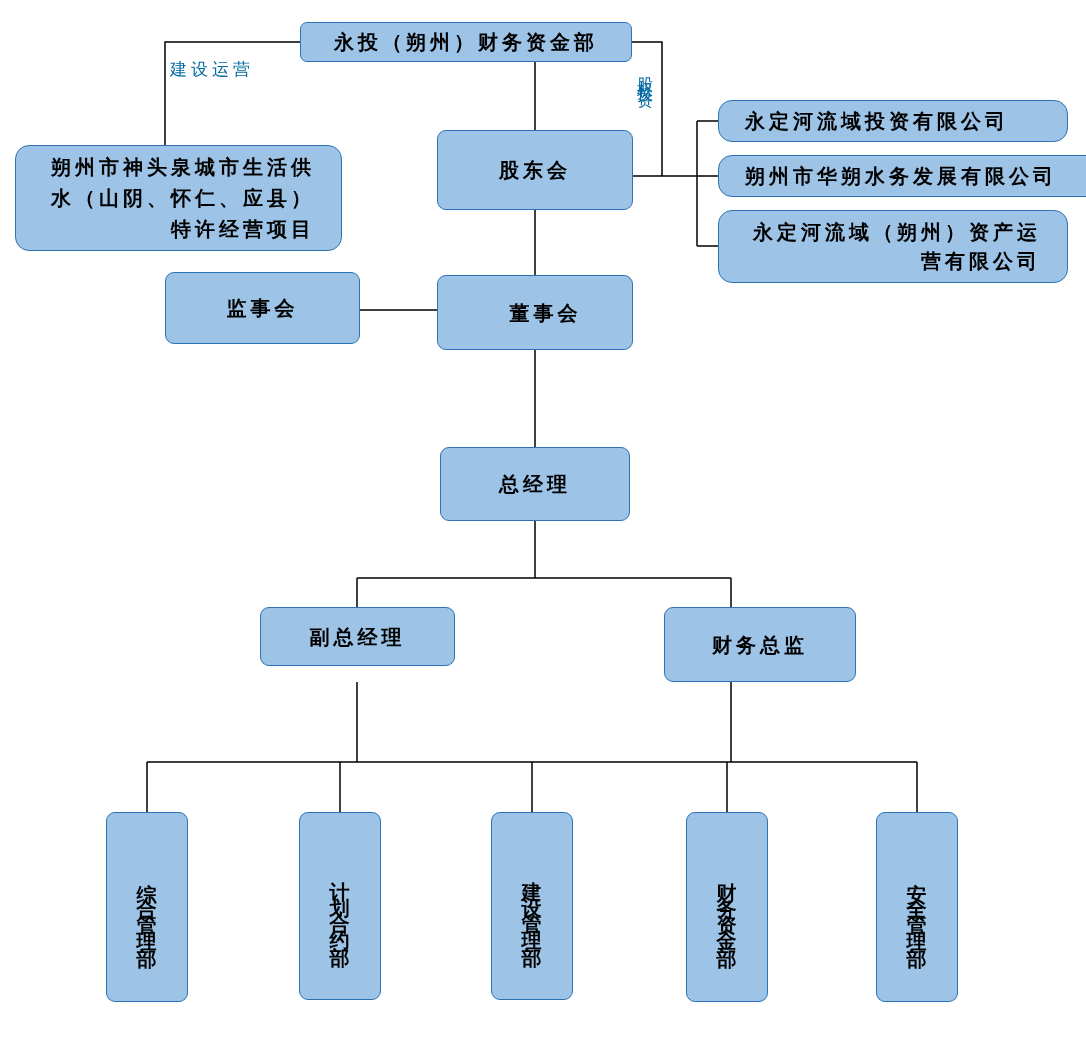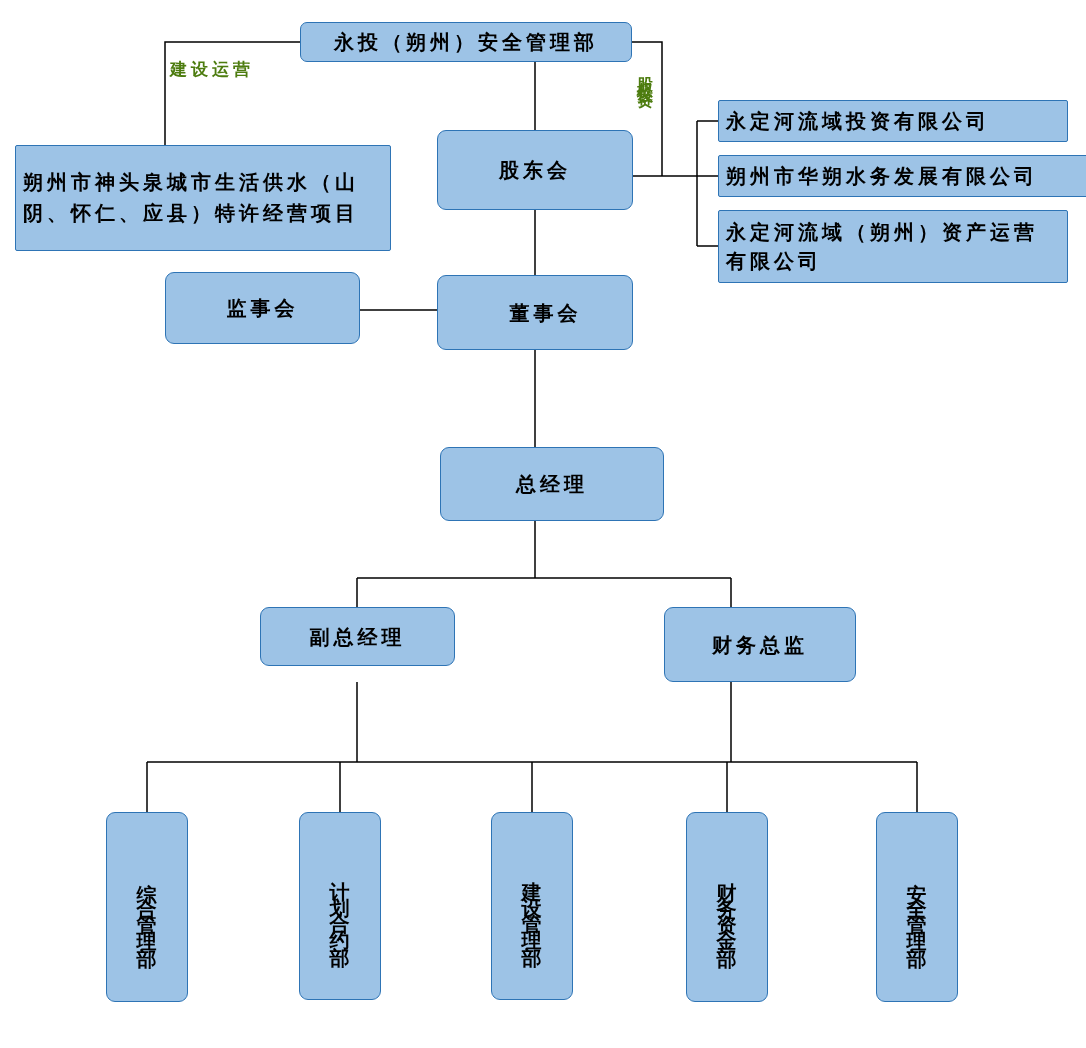--- a/index.html
+++ b/index.html
@@ -36,58 +36,58 @@
     font-size: 20px;
     font-weight: bold;
     color: #000000;
     letter-spacing: 4px;
     text-align: center;
     line-height: 1.5;
   }
 
   .node.left-text {
     justify-content: flex-start;
-    text-align: left;
-    padding: 4px 7px;
-    border-radius: 2px;
+    text-align: right;
+    padding: 4px 26px;
+    border-radius: 14px;
   }
 
   .node.vert {
     writing-mode: vertical-rl;
     text-orientation: upright;
     letter-spacing: 16px;
     font-size: 20px;
   }
 
   .edge-label {
     position: absolute;
-    font-weight: bold;
+    font-weight: normal;
     font-size: 17px;
-    color: #4d7c0f;
+    color: #0369a1;
     letter-spacing: 4px;
     white-space: nowrap;
   }
   .edge-label.vert {
     writing-mode: vertical-rl;
     text-orientation: upright;
     letter-spacing: 5px;
     font-size: 16px;
     white-space: normal;
   }
 
   
   #n-root         { left: 300px; top: 22px;  width: 332px; height: 40px;  border-radius: 7px; }
-  #n-project      { left: 15px;  top: 145px; width: 376px; height: 106px; line-height: 1.55; }
+  #n-project      { left: 15px;  top: 145px; width: 327px; height: 106px; line-height: 1.55; }
   #n-shareholders { left: 437px; top: 130px; width: 196px; height: 80px; text-align: center; }
   #n-sub1         { left: 718px; top: 100px; width: 350px; height: 42px; }
   #n-sub2         { left: 718px; top: 155px; width: 402px; height: 42px; }
   #n-sub3         { left: 718px; top: 210px; width: 350px; height: 73px; line-height: 1.45; }
   #n-supervisory  { left: 165px; top: 272px; width: 195px; height: 72px; }
   #n-board        { left: 437px; top: 275px; width: 196px; height: 75px; padding-left: 21px; }
-  #n-gm           { left: 440px; top: 447px; width: 224px; height: 74px; }
+  #n-gm           { left: 440px; top: 447px; width: 190px; height: 74px; }
   #n-deputy       { left: 260px; top: 607px; width: 195px; height: 59px; }
   #n-cfo          { left: 635px; top: 607px; width: 192px; height: 75px; margin-left: 29px; }
   #n-dept1        { left: 106px; top: 812px; width: 82px;  height: 190px; }
   #n-dept2        { left: 299px; top: 812px; width: 82px;  height: 188px; }
   #n-dept3        { left: 491px; top: 812px; width: 82px;  height: 188px; }
   #n-dept4        { left: 686px; top: 812px; width: 82px;  height: 190px; }
   #n-dept5        { left: 876px; top: 812px; width: 82px;  height: 190px; }
 
   #lbl-left  { left: 170px; top: 58px; }
   #lbl-right { left: 634px; top: 64px; height: 122px; }
@@ -119,21 +119,21 @@
     <path d="M340,762 L340,812"></path>
     <path d="M532,762 L532,812"></path>
     <path d="M727,762 L727,812"></path>
     <path d="M917,762 L917,812"></path>
   </svg>
 
   <div class="edge-label" id="lbl-left">建设运营</div>
 
   <div class="edge-label vert" id="lbl-right">股权投资</div>
 
-  <div class="node" id="n-root">永投（朔州）安全管理部</div>
+  <div class="node" id="n-root">永投（朔州）财务资金部</div>
 
   <div class="node left-text" id="n-project">朔州市神头泉城市生活供水（山阴、怀仁、应县）特许经营项目</div>
 
   <div class="node" id="n-shareholders">股东会</div>
 
   <div class="node left-text" id="n-sub1">永定河流域投资有限公司</div>
 
   <div class="node left-text" id="n-sub2">朔州市华朔水务发展有限公司</div>
 
   <div class="node" id="n-supervisory">监事会</div>

